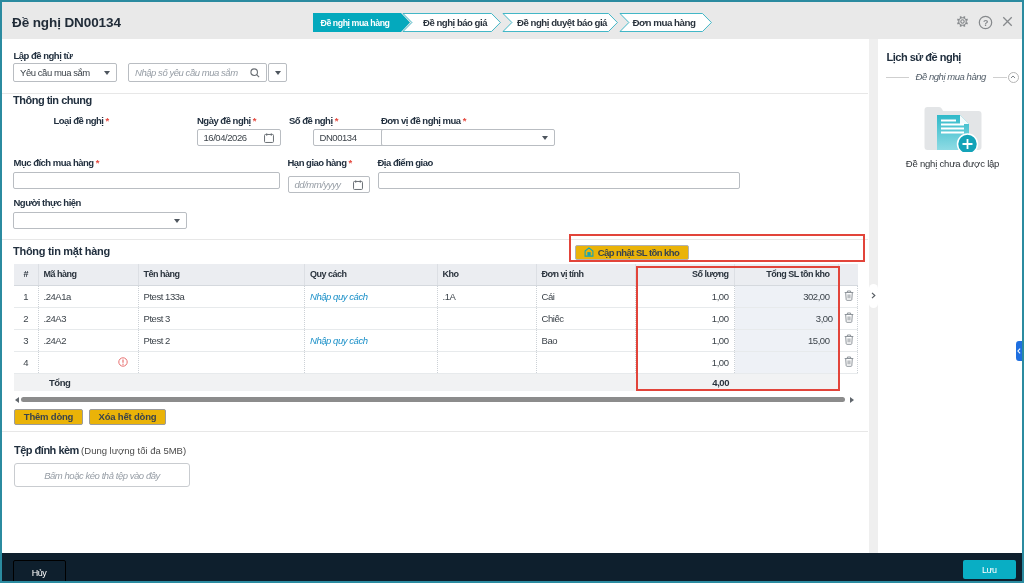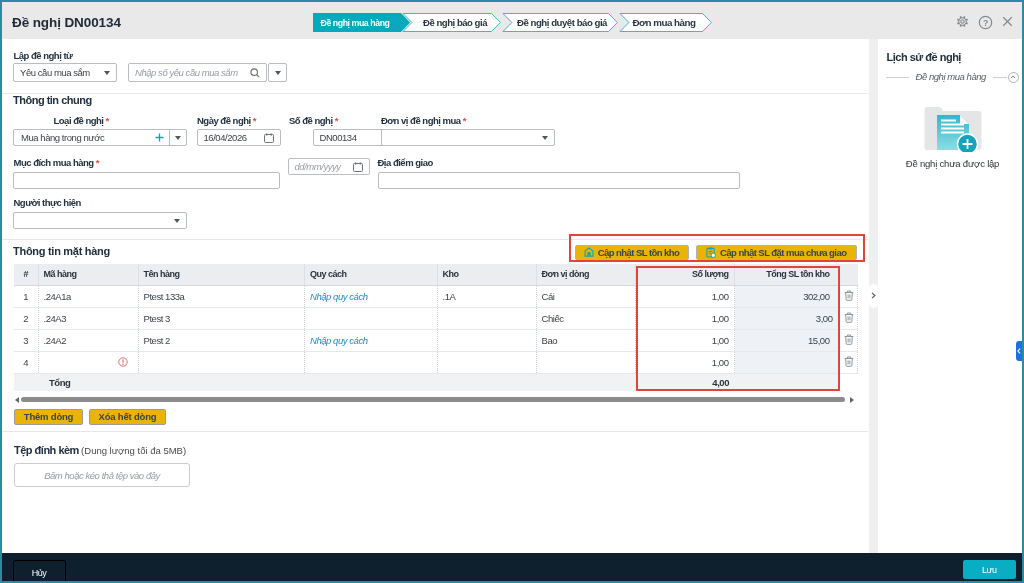--- a/index.html
+++ b/index.html
@@ -91,49 +91,40 @@
     </div>
 
   <div class="abs divider" style="top:93px;"></div>
 
   <div class="abs hd" style="left:13px;top:94.5px;">Thông tin chung</div>
   <div class="abs lbl" style="left:13.5px;top:115.5px;padding-left:40px;">Loại đề nghị <span class="req">*</span></div>
   <div class="abs lbl" style="left:197px;top:115.5px;">Ngày đề nghị <span class="req">*</span></div>
   <div class="abs lbl" style="left:289px;top:115.5px;">Số đề nghị <span class="req">*</span></div>
   <div class="abs lbl" style="left:381px;top:115.5px;">Đơn vị đề nghị mua <span class="req">*</span></div>
 
-  <div class="abs inp" style="left:13px;top:129px;width:174px;height:17px;padding:0;">
-    <span style="padding-left:7px;flex:1;">Mua hàng trong nước</span>
-    <svg width="9" height="9" viewBox="0 0 9 9" style="margin-right:5px;flex:none;">
-        <path d="M4.5 0.5 V8.5 M0.5 4.5 H8.5" stroke="#0aa3b8" stroke-width="1.3"></path>
-      </svg>
-    <span style="border-left:1px solid #b9bdc2;width:16px;height:100%;display:flex;align-items:center;justify-content:center;">
-        <span class="caret"></span>
-      </span>
-  </div>
   <div class="abs inp" style="left:196.5px;top:129px;width:84px;height:17px;justify-content:space-between;">
     <span>16/04/2026</span>
     <svg width="10" height="10" viewBox="0 0 11 11">
         <rect x="0.6" y="1.6" width="9.8" height="8.8" rx="1" fill="none" stroke="#6a6f75" stroke-width="1.1"></rect>
         <path d="M3 0.4 V3 M8 0.4 V3" stroke="#6a6f75" stroke-width="1.1"></path>
       </svg>
   </div>
   <div class="abs inp" style="left:288.5px;top:129px;width:84px;height:17px;margin-left:24px;">
       <span>DN00134</span>
     </div>
   <div class="abs inp" style="left:380.5px;top:129px;width:174.5px;height:17px;justify-content:flex-end;">
       <span class="caret"></span>
     </div>
 
   <div class="abs lbl" style="left:13.5px;top:157.5px;">Mục đích mua hàng <span class="req">*</span></div>
   <div class="abs lbl" style="left:287.5px;top:157.5px;">Hạn giao hàng <span class="req">*</span></div>
   <div class="abs lbl" style="left:377.5px;top:157.5px;">Địa điểm giao</div>
 
   <div class="abs inp" style="left:13px;top:172px;width:267px;height:17px;"></div>
-  <div class="abs inp" style="left:287.5px;top:158px;width:82.5px;height:17px;justify-content:space-between;">
+  <div class="abs inp" style="left:287.5px;top:176px;width:82.5px;height:17px;justify-content:space-between;">
     <span class="ph">dd/mm/yyyy</span>
     <svg width="10" height="10" viewBox="0 0 11 11">
         <rect x="0.6" y="1.6" width="9.8" height="8.8" rx="1" fill="none" stroke="#6a6f75" stroke-width="1.1"></rect>
         <path d="M3 0.4 V3 M8 0.4 V3" stroke="#6a6f75" stroke-width="1.1"></path>
       </svg>
   </div>
   <div class="abs inp" style="left:377.5px;top:172px;width:362.5px;height:17px;"></div>
 
   <div class="abs lbl" style="left:13.5px;top:197.5px;">Người thực hiện</div>
   <div class="abs inp" style="left:13px;top:212px;width:174px;height:17px;justify-content:flex-end;">
@@ -142,29 +133,20 @@
 
   <div class="abs divider" style="top:239px;"></div>
 
   <div class="abs hd" style="left:13px;top:245.5px;letter-spacing:-0.28px;">Thông tin mặt hàng</div>
   <div class="abs btn" style="left:574.5px;top:244.5px;width:114px;height:15.5px;">
     <svg width="10" height="10" viewBox="0 0 11 11" style="margin-right:4px;">
       <path d="M1.2 4.4 L5.5 1 L9.8 4.4 V10 H1.2 Z" fill="none" stroke="#11a4b7" stroke-width="1.2"></path>
       <rect x="3.7" y="5.6" width="3.6" height="4" fill="#11a4b7"></rect>
     </svg>
     Cập nhật SL tồn kho
-  </div>
-  <div class="abs btn" style="left:695.5px;top:244.5px;width:161.5px;height:15.5px;">
-    <svg width="10" height="11" viewBox="0 0 11 12" style="margin-right:4px;">
-      <rect x="1" y="1.5" width="8" height="9.5" rx="1" fill="none" stroke="#11a4b7" stroke-width="1.2"></rect>
-      <rect x="3.2" y="0.4" width="3.6" height="2.2" rx="0.6" fill="#11a4b7"></rect>
-      <path d="M3 4.8 H7 M3 6.8 H5.5" stroke="#11a4b7" stroke-width="1"></path>
-      <circle cx="8" cy="9" r="2.4" fill="#fff" stroke="#11a4b7" stroke-width="1.1"></circle>
-    </svg>
-    Cập nhật SL đặt mua chưa giao
   </div>
 
   <table class="abs" id="tbl" style="left:14px;top:264px;width:843.5px;">
     <colgroup>
       <col style="width:24px">
         <col style="width:100px">
         <col style="width:166.5px">
         <col style="width:132.5px">
       <col style="width:99px">
         <col style="width:99.5px">
@@ -172,21 +154,21 @@
         <col style="width:104px">
         <col style="width:19.5px">
     </colgroup>
     <thead>
       <tr>
         <th class="ctr">#</th>
           <th>Mã hàng</th>
           <th>Tên hàng</th>
           <th>Quy cách</th>
           <th>Kho</th>
-        <th>Đơn vị dòng</th>
+        <th>Đơn vị tính</th>
           <th class="num">Số lượng</th>
           <th class="num" style="padding-right:8px;">Tổng SL tồn kho</th>
           <th style="border-right:none;"></th>
       </tr>
     </thead>
     <tbody>
       <tr>
         <td class="ctr">1</td>
           <td>.24A1a</td>
           <td>Ptest 133a</td>

